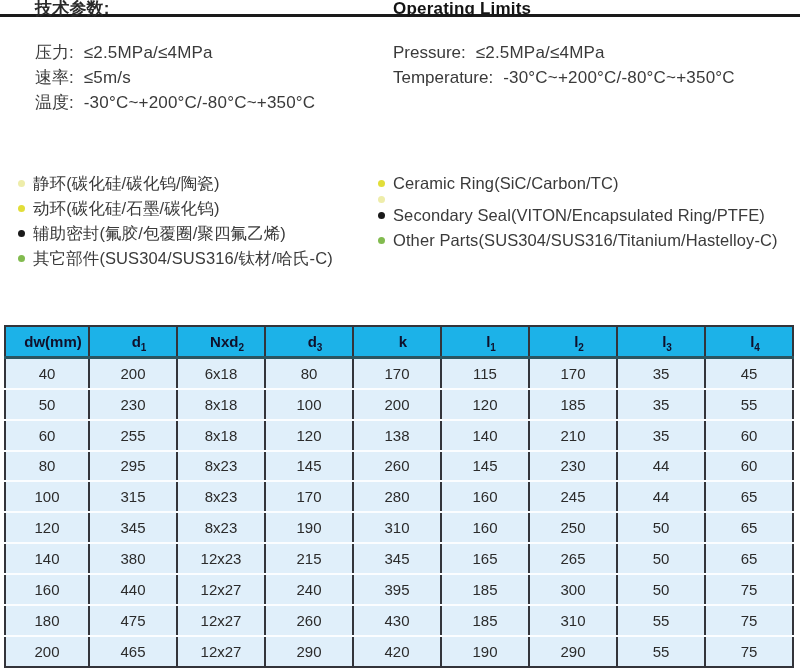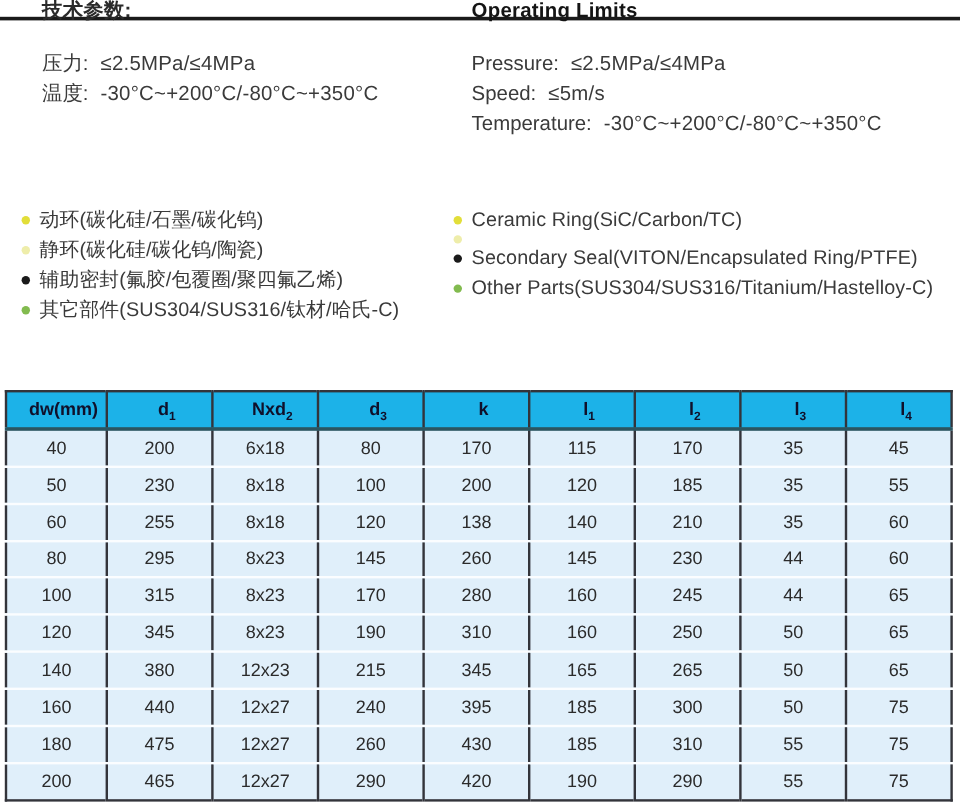--- a/index.html
+++ b/index.html
@@ -75,46 +75,46 @@
     <div class="specs-titles">
       <h2 class="t zh-t">技术参数:</h2>
       <h2 class="t en-t">Operating Limits</h2>
     </div>
     <div class="specs-body">
       <div class="col col-zh">
         <div class="spec-row">
           <span class="spec-label">压力:</span><span class="spec-value">≤2.5MPa/≤4MPa</span>
         </div>
         <div class="spec-row">
+          <span class="spec-label">速率:</span><span class="spec-value">≤5m/s</span>
+        </div>
+        <div class="spec-row">
           <span class="spec-label">温度:</span><span class="spec-value">-30°C~+200°C/-80°C~+350°C</span>
         </div>
       </div>
       <div class="col col-en">
         <div class="spec-row">
           <span class="spec-label">Pressure:</span><span class="spec-value">≤2.5MPa/≤4MPa</span>
-        </div>
-        <div class="spec-row">
-          <span class="spec-label">Speed:</span><span class="spec-value">≤5m/s</span>
         </div>
         <div class="spec-row">
           <span class="spec-label">Temperature:</span><span class="spec-value">-30°C~+200°C/-80°C~+350°C</span>
         </div>
       </div>
     </div>
   </section>
 
   <section class="bullets">
     <div class="bul-col bul-zh">
       <div class="bullet-item">
+        <span class="dot" style="background: rgb(238, 237, 170);"></span>
+        <span class="bul-text">静环(碳化硅/碳化钨/陶瓷)</span>
+      </div>
+      <div class="bullet-item">
         <span class="dot" style="background: rgb(226, 222, 57);"></span>
         <span class="bul-text">动环(碳化硅/石墨/碳化钨)</span>
-      </div>
-      <div class="bullet-item">
-        <span class="dot" style="background: rgb(238, 237, 170);"></span>
-        <span class="bul-text">静环(碳化硅/碳化钨/陶瓷)</span>
       </div>
       <div class="bullet-item">
         <span class="dot" style="background: rgb(26, 26, 26);"></span>
         <span class="bul-text">辅助密封(氟胶/包覆圈/聚四氟乙烯)</span>
       </div>
       <div class="bullet-item">
         <span class="dot" style="background: rgb(130, 187, 79);"></span>
         <span class="bul-text">其它部件(SUS304/SUS316/钛材/哈氏-C)</span>
       </div>
     </div>

